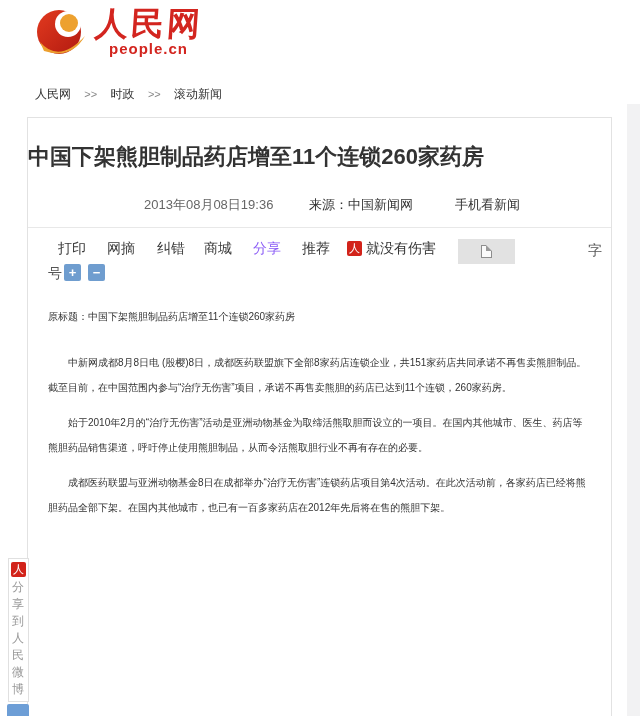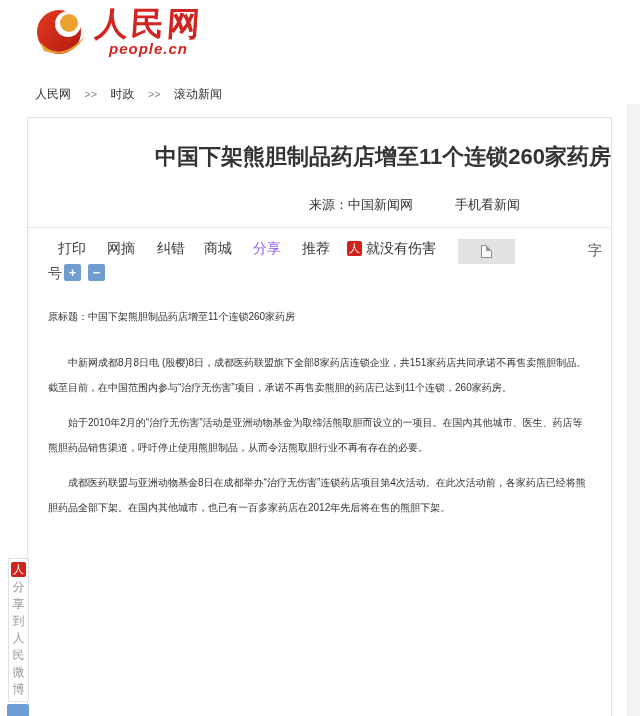--- a/index.html
+++ b/index.html
@@ -3,33 +3,33 @@
 <meta charset="utf-8">
 <style>
   html,body{margin:0;padding:0;background:#fff;}
   body{font-family:"Liberation Sans",sans-serif;}
   .page{position:relative;width:640px;height:716px;background:#fff;overflow:hidden;}
 
   
   .site-header{position:absolute;left:35px;top:6px;display:flex;align-items:flex-start;}
   .logo-text{margin-left:6px;}
   .logo-cn{font-size:33px;font-weight:bold;color:#d3251f;letter-spacing:3px;transform:skewX(-4deg);line-height:36px;}
-  .logo-en{font-size:15px;font-weight:bold;color:#d3251f;letter-spacing:1px;padding-left:14px;margin-top:-2px;font-style:italic;}
+  .logo-en{font-size:15px;font-weight:bold;color:#d3251f;letter-spacing:1px;padding-left:14px;margin-top:-2px;}
 
   
   .breadcrumb{position:absolute;left:35px;top:86px;font-size:12px;color:#333;}
   .breadcrumb a{color:#333;text-decoration:none;margin-right:10px;cursor:pointer;}
   .breadcrumb .sep{color:#888;margin-right:10px;font-size:11px;}
 
   
   .scroll-strip{position:absolute;left:627px;top:104px;width:13px;height:612px;background:#f2f2f3;}
 
   
   .article-box{position:absolute;left:27px;top:117px;width:585px;height:600px;border:1px solid #e2e2e2;background:#fff;box-sizing:border-box;}
-  .article-title{position:absolute;top:24px;left:0;right:0;margin:0;text-align:right;font-size:22px;font-weight:bold;color:#333;}
+  .article-title{position:absolute;top:24px;left:0;right:0;margin:0;text-align:left;font-size:22px;font-weight:bold;color:#333;}
   .meta{position:absolute;top:78px;left:0;right:0;height:18px;font-size:13px;}
   .meta .date{position:absolute;left:116px;color:#666;}
   .meta .source{position:absolute;left:281px;color:#333;}
   .meta .source a{color:#333;text-decoration:none;}
   .meta .mobile{position:absolute;left:427px;color:#333;text-decoration:none;cursor:pointer;}
   .divider{position:absolute;top:109px;left:0;right:0;border-top:1px solid #e8e8e8;}
 
   
   .toolbar a.tool{position:absolute;top:122px;font-size:14px;color:#3a3a3a;text-decoration:none;cursor:pointer;font-family:Liberation Mono, monospace;}
   .toolbar a.tool.muted{color:#8b5cf6;}
@@ -45,21 +45,21 @@
   .fs-minus{left:60px;}
 
   
   .article-body{position:absolute;top:186px;left:0;right:0;padding:0 20px;font-size:10px;line-height:25px;color:#333;}
   .article-body p{margin:0 0 10px 0;text-indent:2em;}
   .article-body p.original{text-indent:0;margin-bottom:21px;}
 
   
   .share-strip{position:absolute;left:8px;top:558px;width:21px;height:144px;border:1px solid #e0e0e0;background:#fff;box-sizing:border-box;text-align:center;cursor:pointer;}
   .share-strip .mini-icon{display:block;width:15px;height:15px;margin:3px auto 2px;background:#d2231a;color:#fff;font-size:11px;line-height:15px;border-radius:2px;}
-  .v-label{width:13px;margin:0 auto;font-size:12px;line-height:17px;color:#999;word-break:break-all;text-align:center;}
+  .v-label{width:13px;margin:0 auto;font-size:12px;line-height:17px;color:#999;word-break:break-all;text-align:left;}
 
   .blue-chip{position:absolute;left:7px;top:704px;width:22px;height:12px;background:#6d9ed6;border-radius:2px 2px 0 0;cursor:pointer;}
 </style>
 </head>
 <body>
 
 <div class="page">
 
   <header class="site-header">
     <span>
@@ -89,20 +89,21 @@
     <span class="sep">&gt;&gt;</span>
     <a>滚动新闻</a>
   </nav>
 
   <div class="scroll-strip"></div>
 
   <main class="article-box">
     <h1 class="article-title">中国下架熊胆制品药店增至11个连锁260家药房</h1>
 
     <div class="meta">
+      <span class="date">2013年08月08日19:36</span>
       <span class="source"><span>来源：</span><a>中国新闻网</a></span>
       <a class="mobile">手机看新闻</a>
     </div>
 
     <div class="divider"></div>
 
     <div class="toolbar">
       <a class="tool" style="left:30px">打印</a>
       <a class="tool" style="left:79px">网摘</a>
       <a class="tool" style="left:129px">纠错</a>

